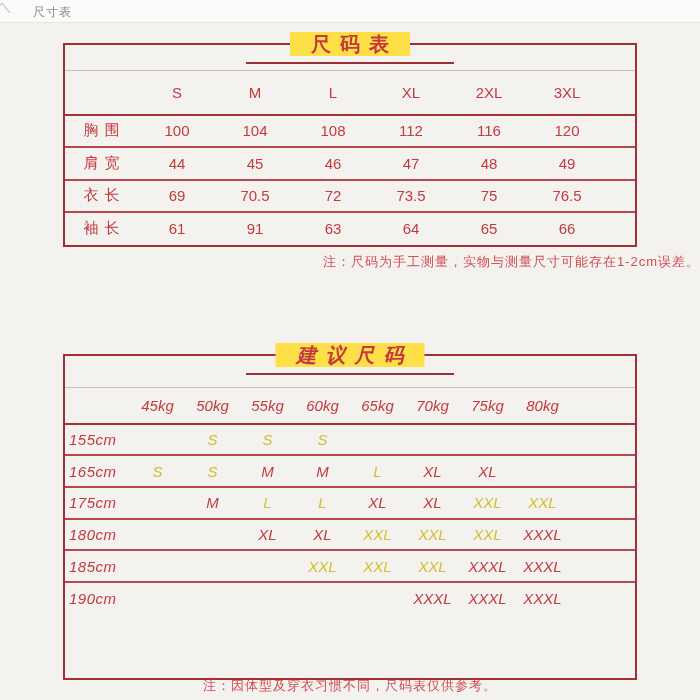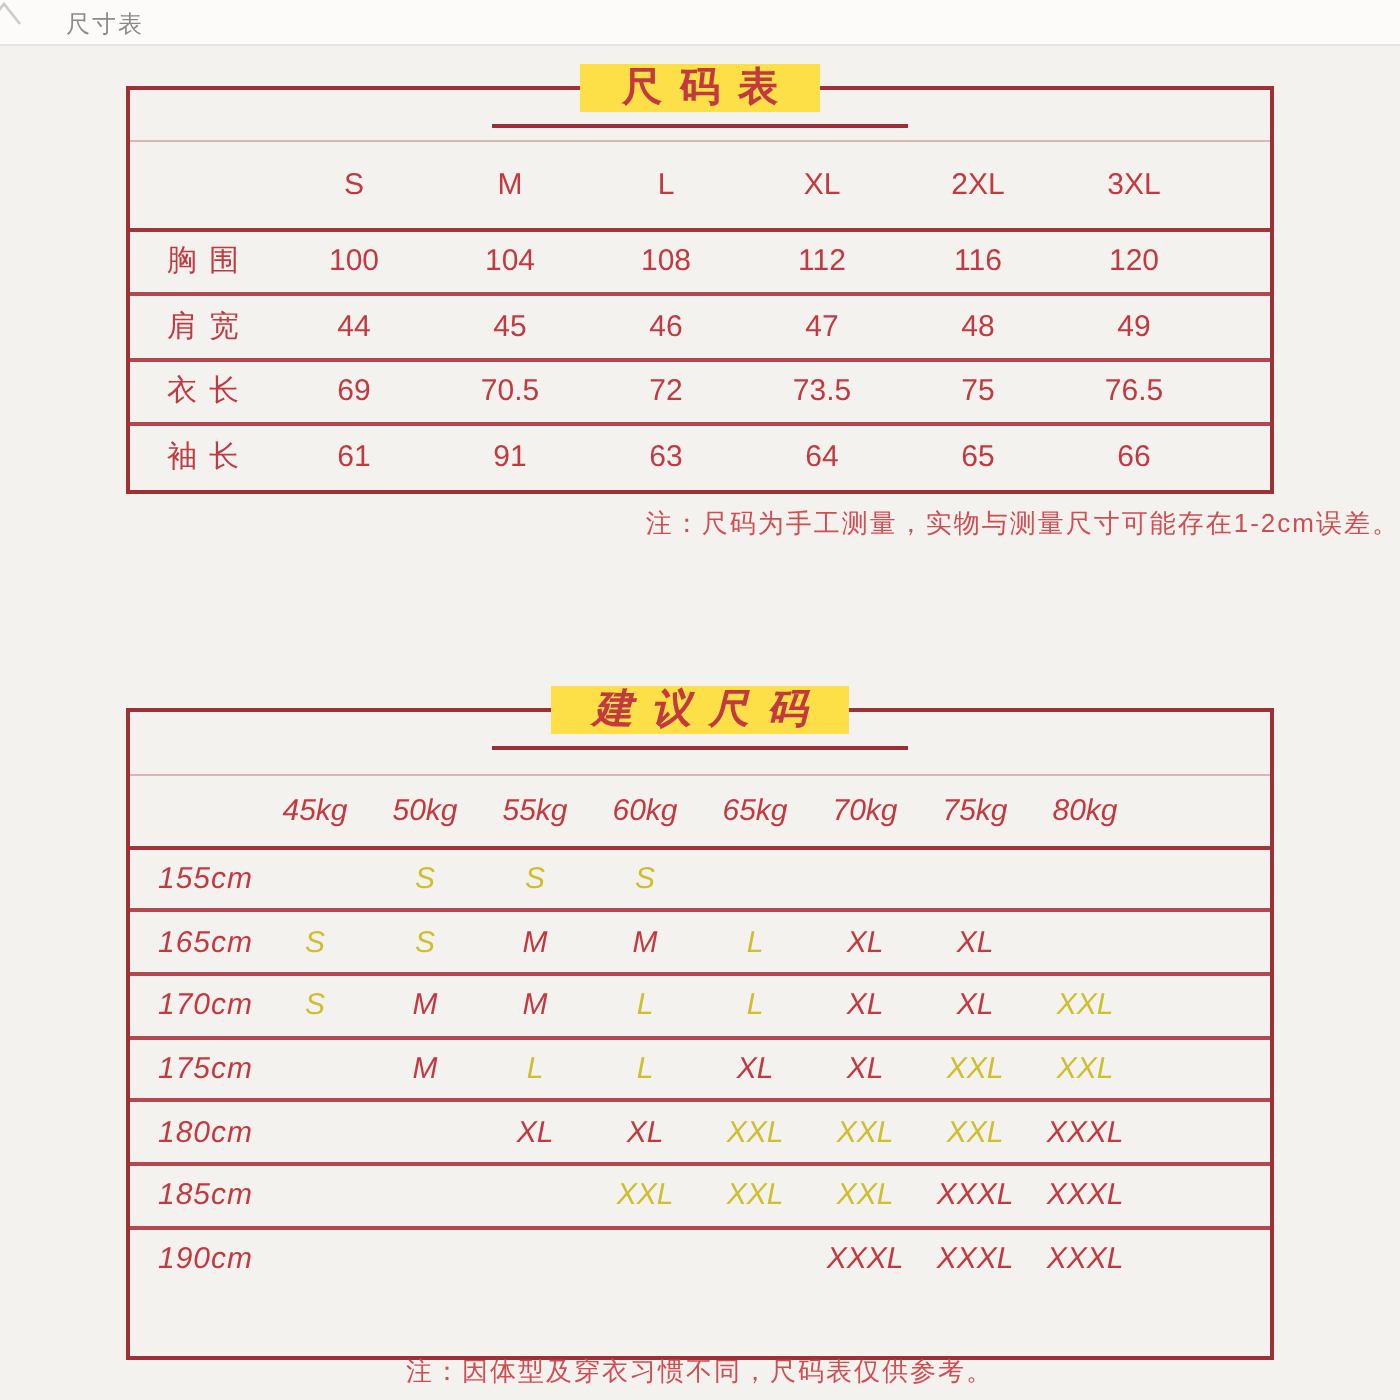--- a/index.html
+++ b/index.html
@@ -31,21 +31,21 @@
         overflow:hidden;white-space:nowrap;padding:0;}
   .t1 thead tr{height:44px;}
   .t1 tbody tr{height:32.5px;}
   .t2 thead tr{height:36px;}
   .t2 tbody tr{height:31.7px;}
   thead tr{border-bottom:2px solid #a3343a;}
   tbody tr{border-bottom:2px solid #b5484e;}
   tbody tr:last-child{border-bottom:none;}
   td.yellow{color:#cfbe2e;}
   .t1 td[data-name="row-label"]{letter-spacing:6px;text-indent:6px;}
-  .t2 td[data-name="row-label"]{text-align:left;padding-left:14px;letter-spacing:.5px;}
+  .t2 td[data-name="row-label"]{text-align:left;padding-left:4px;letter-spacing:.5px;}
 
   
   .note{position:absolute;left:0;width:700px;text-align:center;font-size:13px;
         color:#d04d52;letter-spacing:1px;}
   .note-1{top:253px;text-align:right;}
   .note-2{top:677px;}
 </style>
 </head>
 <body>
 
@@ -182,40 +182,28 @@
             <td data-name="size-cell" class="yellow">S</td>
             <td data-name="size-cell" class="red">M</td>
             <td data-name="size-cell" class="red">M</td>
             <td data-name="size-cell" class="yellow">L</td>
             <td data-name="size-cell" class="red">XL</td>
             <td data-name="size-cell" class="red">XL</td>
             <td data-name="size-cell"></td>
             <td data-name="spacer-cell"></td>
           </tr>
           <tr data-name="table-row">
-            <td data-name="row-label">170cm</td>
-            <td data-name="size-cell" class="yellow">S</td>
-            <td data-name="size-cell" class="red">M</td>
+            <td data-name="row-label">175cm</td>
+            <td data-name="size-cell"></td>
             <td data-name="size-cell" class="red">M</td>
             <td data-name="size-cell" class="yellow">L</td>
             <td data-name="size-cell" class="yellow">L</td>
             <td data-name="size-cell" class="red">XL</td>
             <td data-name="size-cell" class="red">XL</td>
             <td data-name="size-cell" class="yellow">XXL</td>
-            <td data-name="spacer-cell"></td>
-          </tr>
-          <tr data-name="table-row">
-            <td data-name="row-label">175cm</td>
-            <td data-name="size-cell"></td>
-            <td data-name="size-cell" class="red">M</td>
-            <td data-name="size-cell" class="yellow">L</td>
-            <td data-name="size-cell" class="yellow">L</td>
-            <td data-name="size-cell" class="red">XL</td>
-            <td data-name="size-cell" class="red">XL</td>
-            <td data-name="size-cell" class="yellow">XXL</td>
             <td data-name="size-cell" class="yellow">XXL</td>
             <td data-name="spacer-cell"></td>
           </tr>
           <tr data-name="table-row">
             <td data-name="row-label">180cm</td>
             <td data-name="size-cell"></td>
             <td data-name="size-cell"></td>
             <td data-name="size-cell" class="red">XL</td>
             <td data-name="size-cell" class="red">XL</td>
             <td data-name="size-cell" class="yellow">XXL</td>

